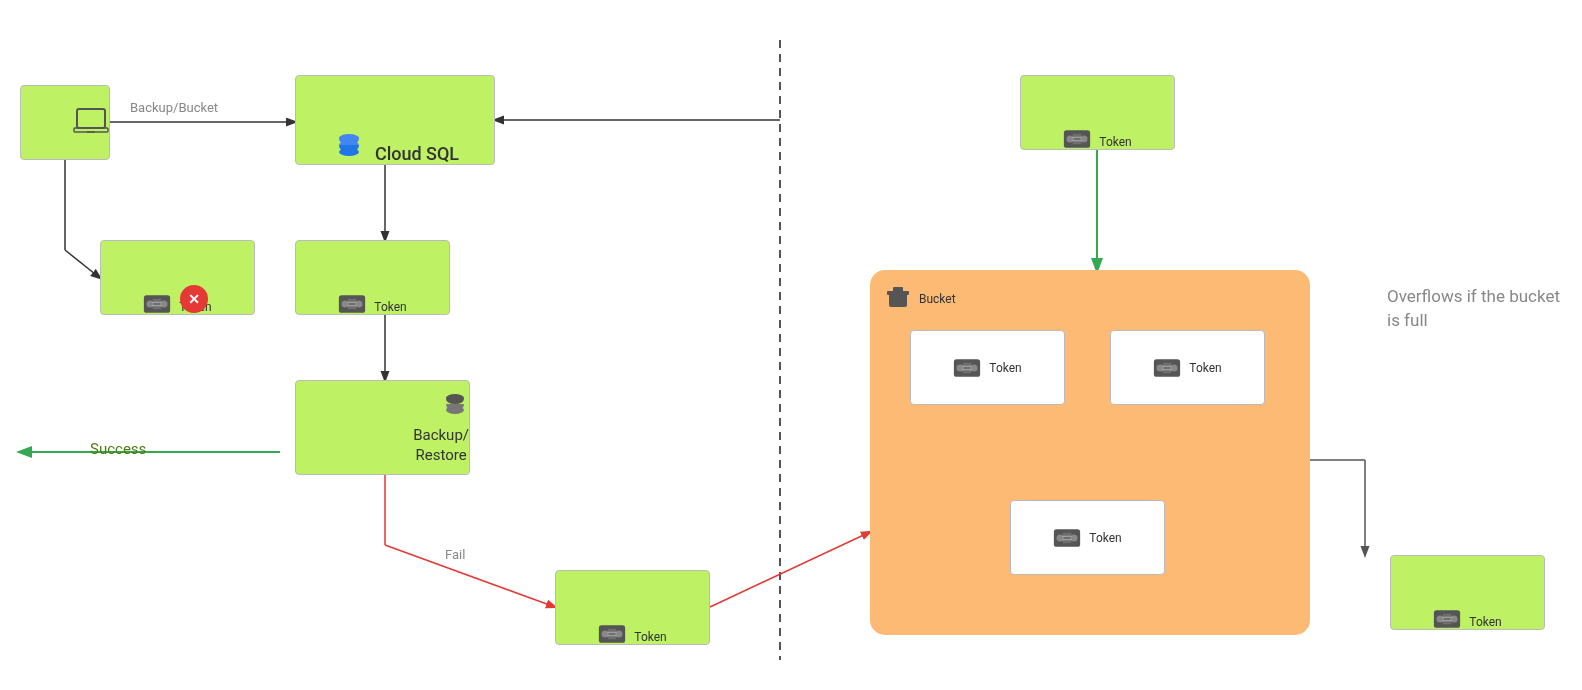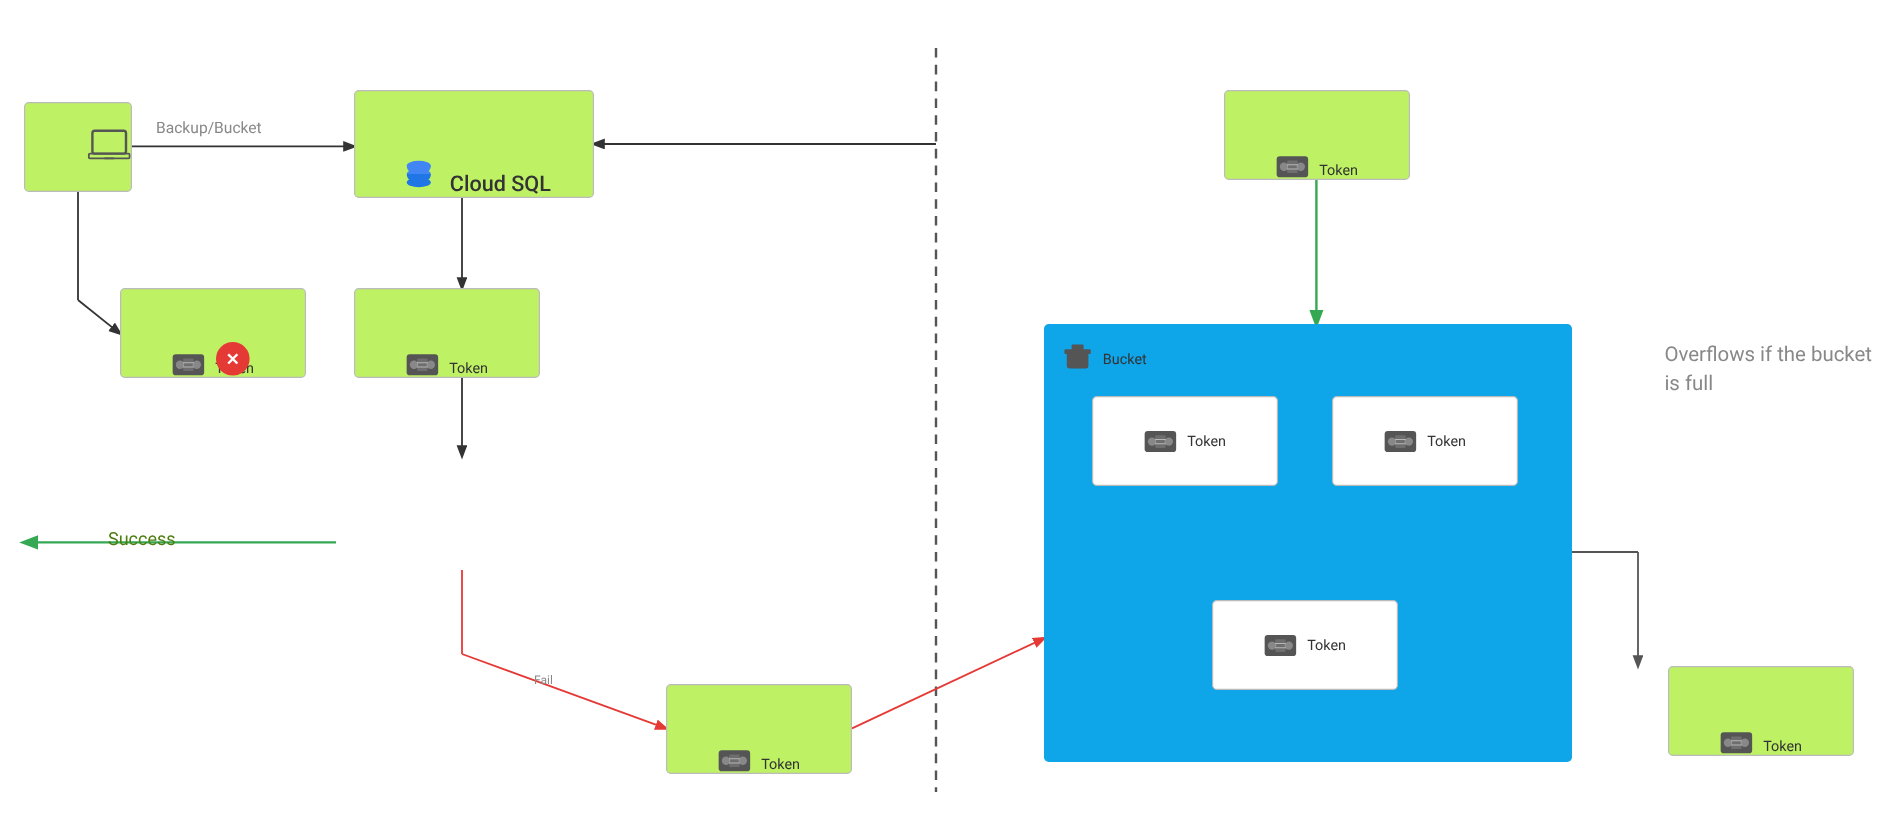--- a/index.html
+++ b/index.html
@@ -108,23 +108,23 @@
       height: 75px;
     }
 
     
     .bucket-area {
       position: absolute;
       left: 870px;
       top: 270px;
       width: 440px;
       height: 365px;
-      background: #0ea5e9;
+      background: #fdba74;
       border: none;
-      border-radius: 4px;
+      border-radius: 15px;
     }
 
     .bucket-label-row {
       position: absolute;
       top: 15px;
       left: 15px;
       display: flex;
       align-items: center;
       gap: 8px;
     }
@@ -202,23 +202,22 @@
       top: 440px;
       font-size: 15px;
       color: #4d7c0f;
     }
 
     
     .fail-label {
       position: absolute;
       left: 445px;
       top: 547px;
-      font-size: 10px;
+      font-size: 13px;
       color: #888;
-      margin-top: 15px;
     }
 
     
     .backup-label {
       font-size: 15px;
       color: #333;
       text-align: center;
       line-height: 1.3;
     }
 
@@ -393,20 +392,31 @@
         <circle cx="8" cy="11" r="4" fill="#fff" fill-opacity="0.3"></circle>
         <circle cx="24" cy="11" r="4" fill="#fff" fill-opacity="0.3"></circle>
         <rect x="11" y="5" width="10" height="12" rx="1" fill="#fff" fill-opacity="0.15"></rect>
         <line x1="11" y1="9" x2="21" y2="9" stroke="#fff" stroke-opacity="0.5" stroke-width="1"></line>
         <line x1="11" y1="13" x2="21" y2="13" stroke="#fff" stroke-opacity="0.5" stroke-width="1"></line>
       </svg>
     </div>
     <span class="box-label">Token</span>
   </div>
 
+  <div class="box backup-box">
+    <div class="db-icon">
+      <svg width="28" height="28" viewBox="0 0 28 28" fill="none">
+        <ellipse cx="14" cy="8" rx="9" ry="4" fill="#555"></ellipse>
+        <path d="M5 8 Q5 14 14 14 Q23 14 23 8" fill="#555"></path>
+        <path d="M5 14 Q5 20 14 20 Q23 20 23 14" fill="#777"></path>
+        <ellipse cx="14" cy="20" rx="9" ry="4" fill="#777"></ellipse>
+      </svg>
+    </div>
+    <div class="backup-label">Backup/<br>Restore</div>
+  </div>
 
   <div class="fail-label">Fail</div>
 
   <div class="box token-box-fail">
     <div class="token-icon">
       <svg viewBox="0 0 32 22" fill="none">
         <rect x="1" y="1" width="30" height="20" rx="3" fill="#555"></rect>
         <circle cx="8" cy="11" r="4" fill="#fff" fill-opacity="0.3"></circle>
         <circle cx="24" cy="11" r="4" fill="#fff" fill-opacity="0.3"></circle>
         <rect x="11" y="5" width="10" height="12" rx="1" fill="#fff" fill-opacity="0.15"></rect>

